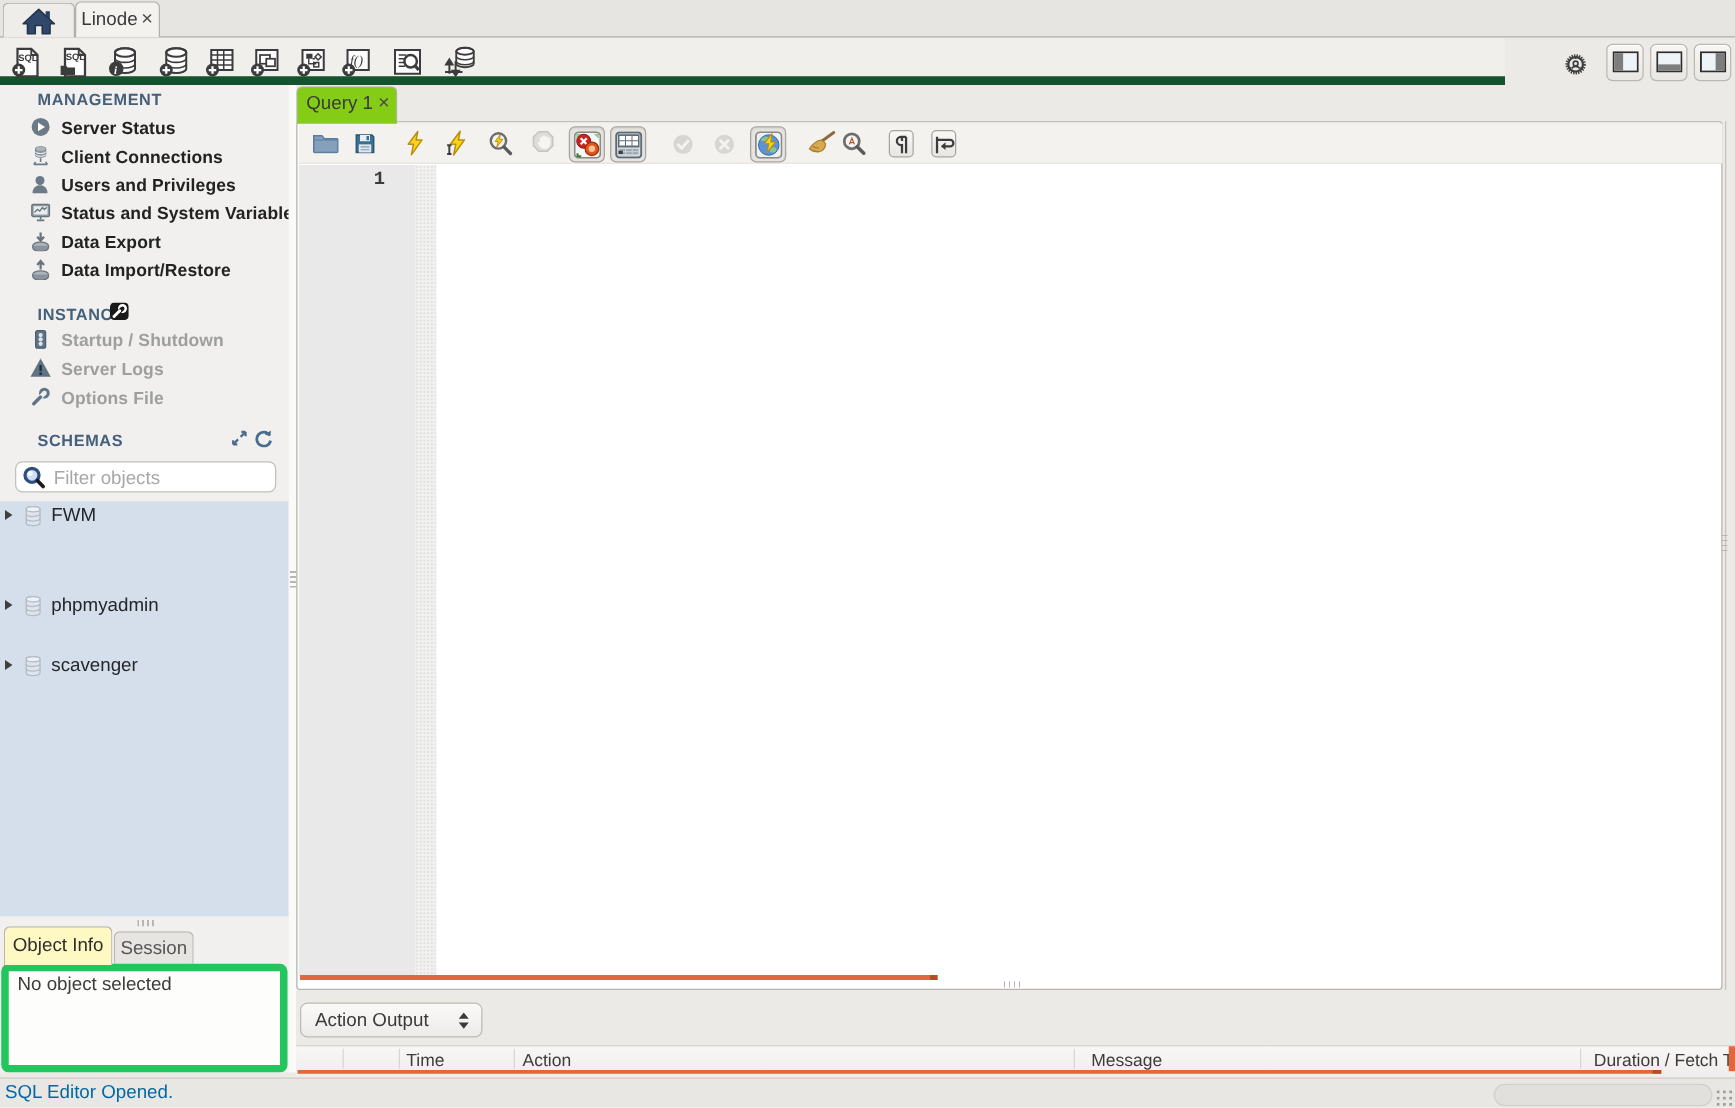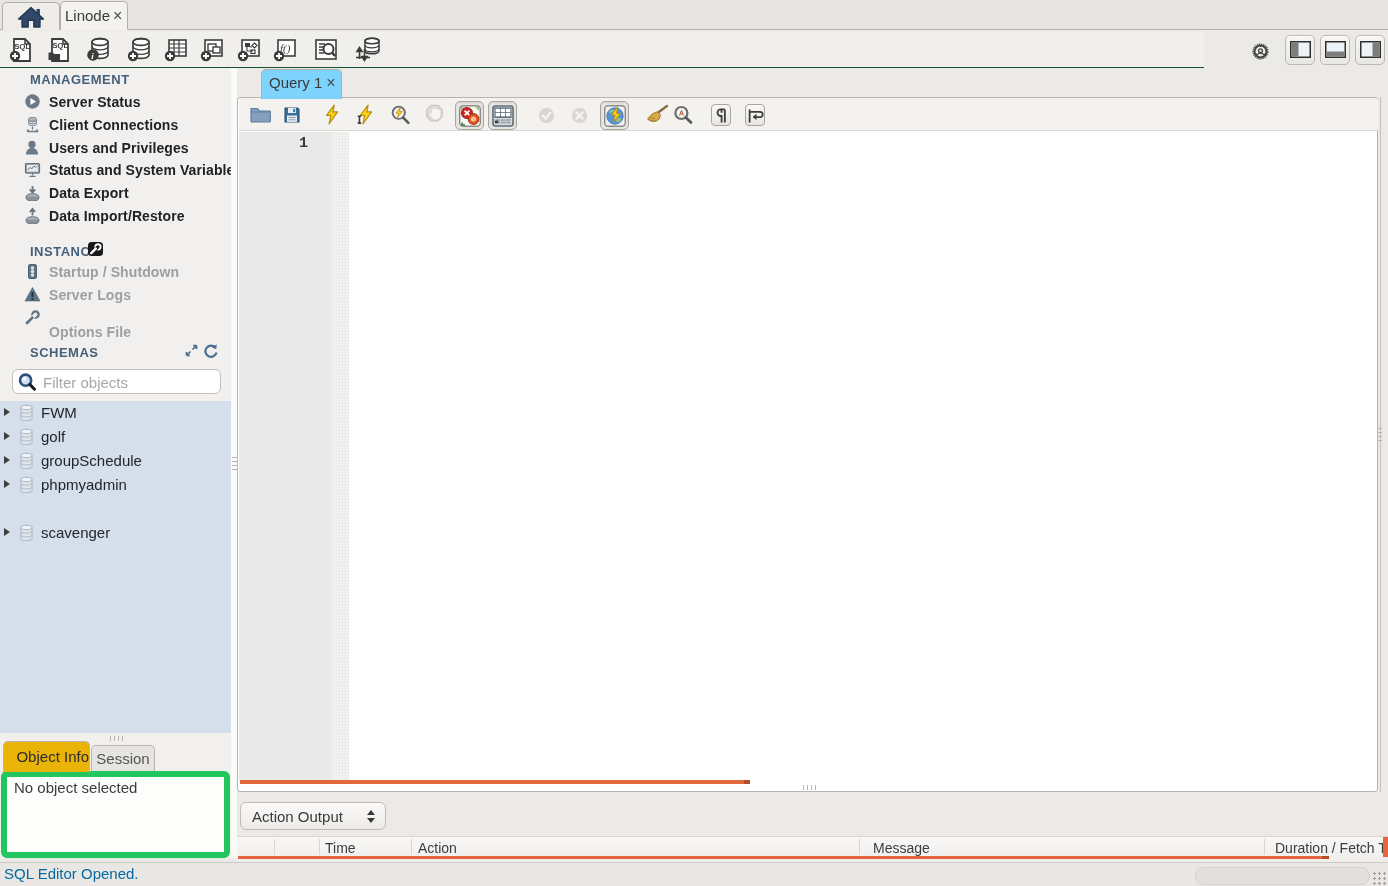--- a/index.html
+++ b/index.html
@@ -6,46 +6,46 @@
 html,body { width:1388px; height:886px; }
 body { font-family:"Liberation Sans",sans-serif; background:#eceae7; position:relative; overflow:hidden; }
 
 
 #tabbar { position:absolute; left:0; top:0; width:1388px; height:30px; background:#e7e5e2; border-bottom:1px solid #b3afaa; }
 #hometab { position:absolute; left:2px; top:2px; width:58px; height:28px; background:#efedea; border:1px solid #b3afaa; border-bottom:none; border-radius:5px 5px 0 0; }
 #linodetab { position:absolute; left:60px; top:1px; width:68px; height:29px; background:#f4f2ef; border:1px solid #b3afaa; border-bottom:1px solid #f4f2ef; border-radius:5px 5px 0 0; font-size:15px; color:#3a3a3a; line-height:28px; padding-left:4px; }
 #linodetab .x { color:#4a4a4a; margin-left:3px; font-size:16px; }
 
 
-#maintb { position:absolute; left:0; top:31px; width:1204px; height:37px; background:#f1efec; border-bottom:1px solid #14532d; }
+#maintb { position:absolute; left:0; top:31px; width:1204px; height:37px; background:#f1efec; border-bottom:7px solid #14532d; }
 .mtico { position:absolute; top:6px; width:26px; height:26px; }
 .panelbtn { position:absolute; top:4px; width:30px; height:30px; border:1px solid #bcb8b2; border-radius:5px; background:linear-gradient(#f8f6f4,#e9e7e3); box-shadow:inset 0 1px 0 #fff; }
 .panelbtn svg { position:absolute; left:4px; top:5px; }
 
 
 #sidebar { position:absolute; left:0; top:68px; width:231px; height:790px; background:#f1f0ee; overflow:hidden; }
 .sechead { font-weight:bold; font-size:13px; color:#45607a; letter-spacing:0.5px; position:absolute;padding-left:20px; }
 .sitem { position:absolute; left:49px; font-size:14px; font-weight:bold; color:#222; white-space:nowrap; letter-spacing:0.1px; }
 .sitem.dis { color:#9e9e9e; font-weight:bold; }
 .sico { position:absolute; left:24px; width:17px; height:17px; }
 #schemalist { position:absolute; left:0; top:333px; width:231px; height:332px; background:#d5dfeb; }
 .schrow { position:absolute; left:0; width:226px; height:24px; }
 .schrow .tri { position:absolute; left:4px; top:5px; width:0; height:0; border-left:6px solid #3f3f3f; border-top:4px solid transparent; border-bottom:4px solid transparent; }
 .schrow .name { position:absolute; left:41px; top:1px; font-size:15px; color:#23262b; }
 .schrow svg { position:absolute; left:19px; top:1px; }
 #filterbox { position:absolute; left:12px; top:301px; width:209px; height:25px; background:#fff; border:1px solid #c3bfba; border-radius:6px; }
 #filterbox .ph { position:absolute; left:30px; top:4px; font-size:15px; color:#a7a7a7; }
 
-#oitab { position:absolute; left:3px; top:673px; width:87px; height:31px; z-index:3; background:#eab308; border:1px solid #b9b5b0; border-bottom:none; border-radius:5px 5px 0 0; font-size:15px; color:#2d2d2d; text-align:right; line-height:29px; }
+#oitab { position:absolute; left:3px; top:673px; width:87px; height:31px; z-index:3; background:#fef9c3; border:1px solid #b9b5b0; border-bottom:none; border-radius:5px 5px 0 0; font-size:15px; color:#2d2d2d; text-align:center; line-height:29px; }
 #sestab { position:absolute; left:91px; top:677px; width:64px; height:26px; background:#e7e5e1; border:1px solid #b9b5b0; border-bottom:none; border-radius:5px 5px 0 0; font-size:15px; color:#555; text-align:center; line-height:25px; }
 #oipanel { position:absolute; left:1px; top:703px; width:229px; height:87px; background:#fdfdfc; border:6px solid #22c55e; border-radius:6px; }
 #oipanel .txt { position:absolute; left:7px; top:2px; font-size:15px; color:#3c3c3c; }
 
 
-#qtab { position:absolute; left:237px; top:69px; width:81px; height:30px; background:#7dd3fc; border:1px solid #b3afaa; border-bottom:none; border-radius:5px 5px 0 0; font-size:15px; color:#3a3a3a; line-height:26px; padding-left:7px; white-space:nowrap; z-index:5;margin-left:24px; }
+#qtab { position:absolute; left:237px; top:69px; width:81px; height:30px; background:#84cc16; border:1px solid #b3afaa; border-bottom:none; border-radius:5px 5px 0 0; font-size:15px; color:#3a3a3a; line-height:26px; padding-left:7px; white-space:nowrap; z-index:5; }
 #qtab .x { color:#4a4a4a; margin-left:4px; font-size:16px; }
 #editorbox { position:absolute; left:237px; top:97px; width:1141px; height:695px; background:#fff; border:1px solid #b7b3ae; border-radius:3px; }
 #edtb { position:absolute; left:1px; top:0; width:1139px; height:33px; background:#f4f2ef; border-bottom:1px solid #dad6d1; border-radius:3px 3px 0 0; }
 #gutter { position:absolute; left:1px; top:34px; width:93px; height:649px; background:#e9e9e9; }
 #gutter .ln { position:absolute; right:24px; top:3px; font-family:"Liberation Mono",monospace; font-size:15px; font-weight:bold; color:#3a3a3a; }
 #foldstrip { position:absolute; left:94px; top:34px; width:17px; height:649px; background:#f1f1f0;
   background-image:radial-gradient(#e0e0df 0.8px, transparent 0.9px); background-size:3px 3px; }
 #hscroll { position:absolute; left:2px; top:682px; width:510px; height:4px; background:#e2673c; }
 #hscroll .tip { position:absolute; right:0; top:0; width:6px; height:4px; background:#b34f27; }
 
@@ -244,21 +244,21 @@
 
   <div class="sechead" style="left:10px; top:176px;">INSTANCE</div>
   <svg style="position:absolute;left:88px;top:174px;" width="15" height="14" viewBox="0 0 15 14">
     <rect x="0" y="0" width="15" height="14" rx="3.5" fill="#191919"></rect>
     <circle cx="10" cy="4.8" r="2.6" fill="none" stroke="#fff" stroke-width="2"></circle>
     <path d="M10 4.8 L6.6 8.2" stroke="#191919" stroke-width="3.2"></path>
     <path d="M3.2 11.2 L7.8 6.6" stroke="#fff" stroke-width="2.4" stroke-linecap="round"></path>
   </svg>
   <div class="sitem dis" style="top:196px;">Startup / Shutdown</div>
   <div class="sitem dis" style="top:219px;">Server Logs</div>
-  <div class="sitem dis" style="top:256px;">Options File</div>
+  <div class="sitem dis" style="top:242px;">Options File</div>
 
   <svg class="sico" style="top:195px;" viewBox="0 0 17 17">
     <rect x="4.5" y="1.5" width="8" height="14" rx="1.6" fill="#5f7587" stroke="#4c5f6e" stroke-width="1"></rect>
     <circle cx="8.5" cy="5" r="1.7" fill="#dfe6ea"></circle>
     <circle cx="8.5" cy="8.5" r="1.7" fill="#dfe6ea"></circle>
     <circle cx="8.5" cy="12" r="1.7" fill="#dfe6ea"></circle>
   </svg>
   <svg class="sico" style="top:218px;" viewBox="0 0 17 17">
     <path d="M8.5 1.5 L16 15 H1 Z" fill="#5f7587" stroke="#45576587" stroke-width="1"></path>
     <rect x="7.5" y="6" width="2" height="5" fill="#22313c"></rect>
@@ -289,38 +289,20 @@
 
   <div id="schemalist">
     <div class="schrow" style="top:2px;">
         <div class="tri"></div>
         <svg width="15" height="19" viewBox="0 0 15 19">
           <path d="M2 3.4 a5.5 2.1 0 0 1 11 0 v11 a5.5 2.1 0 0 1 -11 0 z" fill="#dfe5ec" stroke="#b3bdc9" stroke-width="1.1"></path>
           <ellipse cx="7.5" cy="3.4" rx="5.5" ry="2.1" fill="#eef1f5" stroke="#b3bdc9" stroke-width="1.1"></ellipse>
           <path d="M2 7.1 a5.5 2.1 0 0 0 11 0 M2 10.8 a5.5 2.1 0 0 0 11 0" fill="none" stroke="#b3bdc9" stroke-width="1.1"></path>
         </svg>
         <div class="name">FWM</div>
-      </div>
-    <div class="schrow" style="top:26px;">
-        <div class="tri"></div>
-        <svg width="15" height="19" viewBox="0 0 15 19">
-          <path d="M2 3.4 a5.5 2.1 0 0 1 11 0 v11 a5.5 2.1 0 0 1 -11 0 z" fill="#dfe5ec" stroke="#b3bdc9" stroke-width="1.1"></path>
-          <ellipse cx="7.5" cy="3.4" rx="5.5" ry="2.1" fill="#eef1f5" stroke="#b3bdc9" stroke-width="1.1"></ellipse>
-          <path d="M2 7.1 a5.5 2.1 0 0 0 11 0 M2 10.8 a5.5 2.1 0 0 0 11 0" fill="none" stroke="#b3bdc9" stroke-width="1.1"></path>
-        </svg>
-        <div class="name">golf</div>
-      </div>
-    <div class="schrow" style="top:50px;">
-        <div class="tri"></div>
-        <svg width="15" height="19" viewBox="0 0 15 19">
-          <path d="M2 3.4 a5.5 2.1 0 0 1 11 0 v11 a5.5 2.1 0 0 1 -11 0 z" fill="#dfe5ec" stroke="#b3bdc9" stroke-width="1.1"></path>
-          <ellipse cx="7.5" cy="3.4" rx="5.5" ry="2.1" fill="#eef1f5" stroke="#b3bdc9" stroke-width="1.1"></ellipse>
-          <path d="M2 7.1 a5.5 2.1 0 0 0 11 0 M2 10.8 a5.5 2.1 0 0 0 11 0" fill="none" stroke="#b3bdc9" stroke-width="1.1"></path>
-        </svg>
-        <div class="name">groupSchedule</div>
       </div>
     <div class="schrow" style="top:74px;">
         <div class="tri"></div>
         <svg width="15" height="19" viewBox="0 0 15 19">
           <path d="M2 3.4 a5.5 2.1 0 0 1 11 0 v11 a5.5 2.1 0 0 1 -11 0 z" fill="#dfe5ec" stroke="#b3bdc9" stroke-width="1.1"></path>
           <ellipse cx="7.5" cy="3.4" rx="5.5" ry="2.1" fill="#eef1f5" stroke="#b3bdc9" stroke-width="1.1"></ellipse>
           <path d="M2 7.1 a5.5 2.1 0 0 0 11 0 M2 10.8 a5.5 2.1 0 0 0 11 0" fill="none" stroke="#b3bdc9" stroke-width="1.1"></path>
         </svg>
         <div class="name">phpmyadmin</div>
       </div>

